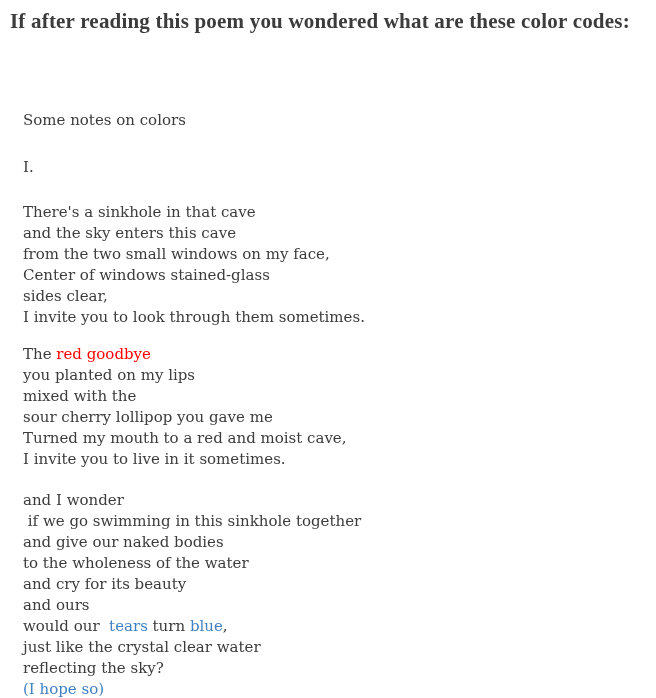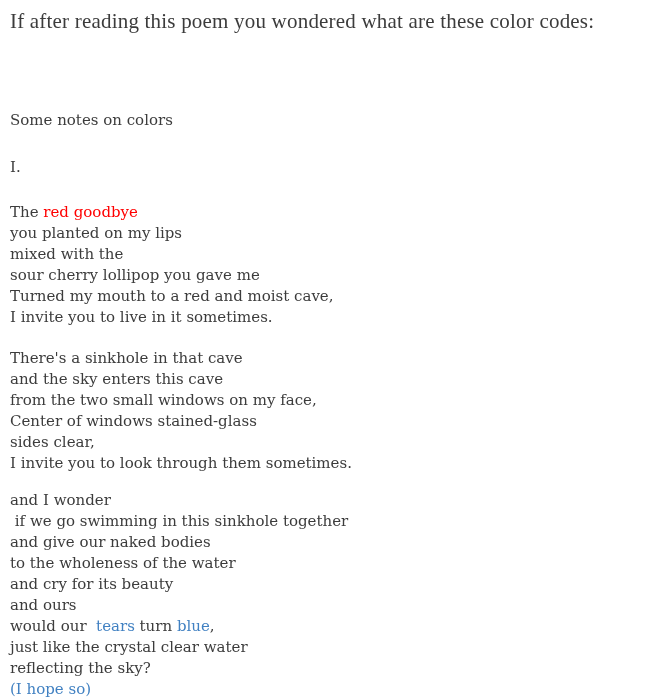--- a/index.html
+++ b/index.html
@@ -12,49 +12,49 @@
     height: 698px;
     overflow: hidden;
   }
   .page {
     padding: 8px 4px 0 10px;
     box-sizing: border-box;
     width: 656px;
   }
   .title {
     font-family: "Liberation Serif", serif;
-    font-weight: 400;
+    font-weight: 700;
     font-size: 21px;
     line-height: 26px;
     letter-spacing: 0.2px;
     color: var(--c-text, #3c3c3c);
     margin: 0 0 76px 0;
     white-space: nowrap;
   }
   .poem p {
     font-family: "DejaVu Serif", serif;
     font-size: 15px;
     line-height: 21px;
     color: var(--c-text, #3c3c3c);
-    margin: 0;
+    margin: 13px;
     white-space: pre-wrap;
   }
   .block-notes-heading   { margin-bottom: 26px !important; }
   .block-section-numeral { margin-bottom: 24px !important; }
   .block-stanza-1        { margin-bottom: 20px !important; }
   .block-stanza-2        { margin-bottom: 16px !important; }
   .block-stanza-3        { margin-bottom: 0 !important; }
   .c-red  { color: var(--c-red, #ff0000); }
   .c-blue { color: var(--c-blue, #4181c2); text-align: center; }
 </style>
 </head>
 <body style="background: rgb(255, 255, 255);">
 
 <div class="page">
   <h1 class="title">If after reading this poem you wondered what are these color codes:</h1>
   <div class="poem">
       <p class="stanza block-notes-heading"><span>Some notes on colors</span></p>
       <p class="stanza block-section-numeral"><span>I.</span></p>
+      <p class="stanza block-stanza-2"><span>There's a sinkhole in that cave</span><br><span>and the sky enters this cave</span><br><span>from the two small windows on my face,</span><br><span>Center of windows stained-glass</span><br><span>sides clear,</span><br><span>I invite you to look through them sometimes.</span></p>
       <p class="stanza block-stanza-1"><span>The </span><span class="c-red">red goodbye</span><br><span>you planted on my lips</span><br><span>mixed with the</span><br><span>sour cherry lollipop you gave me</span><br><span>Turned my mouth to a red and moist cave,</span><br><span>I invite you to live in it sometimes.</span></p>
-      <p class="stanza block-stanza-2"><span>There's a sinkhole in that cave</span><br><span>and the sky enters this cave</span><br><span>from the two small windows on my face,</span><br><span>Center of windows stained-glass</span><br><span>sides clear,</span><br><span>I invite you to look through them sometimes.</span></p>
       <p class="stanza block-stanza-3"><span>and I wonder</span><br><span> if we go swimming in this sinkhole together</span><br><span>and give our naked bodies</span><br><span>to the wholeness of the water</span><br><span>and cry for its beauty</span><br><span>and ours</span><br><span>would our  </span><span class="c-blue">tears</span><span> turn </span><span class="c-blue">blue</span><span>,</span><br><span>just like the crystal clear water</span><br><span>reflecting the sky?</span><br><span class="c-blue">(I hope so)</span></p>
     </div>
 </div>
 
 </body></html>

